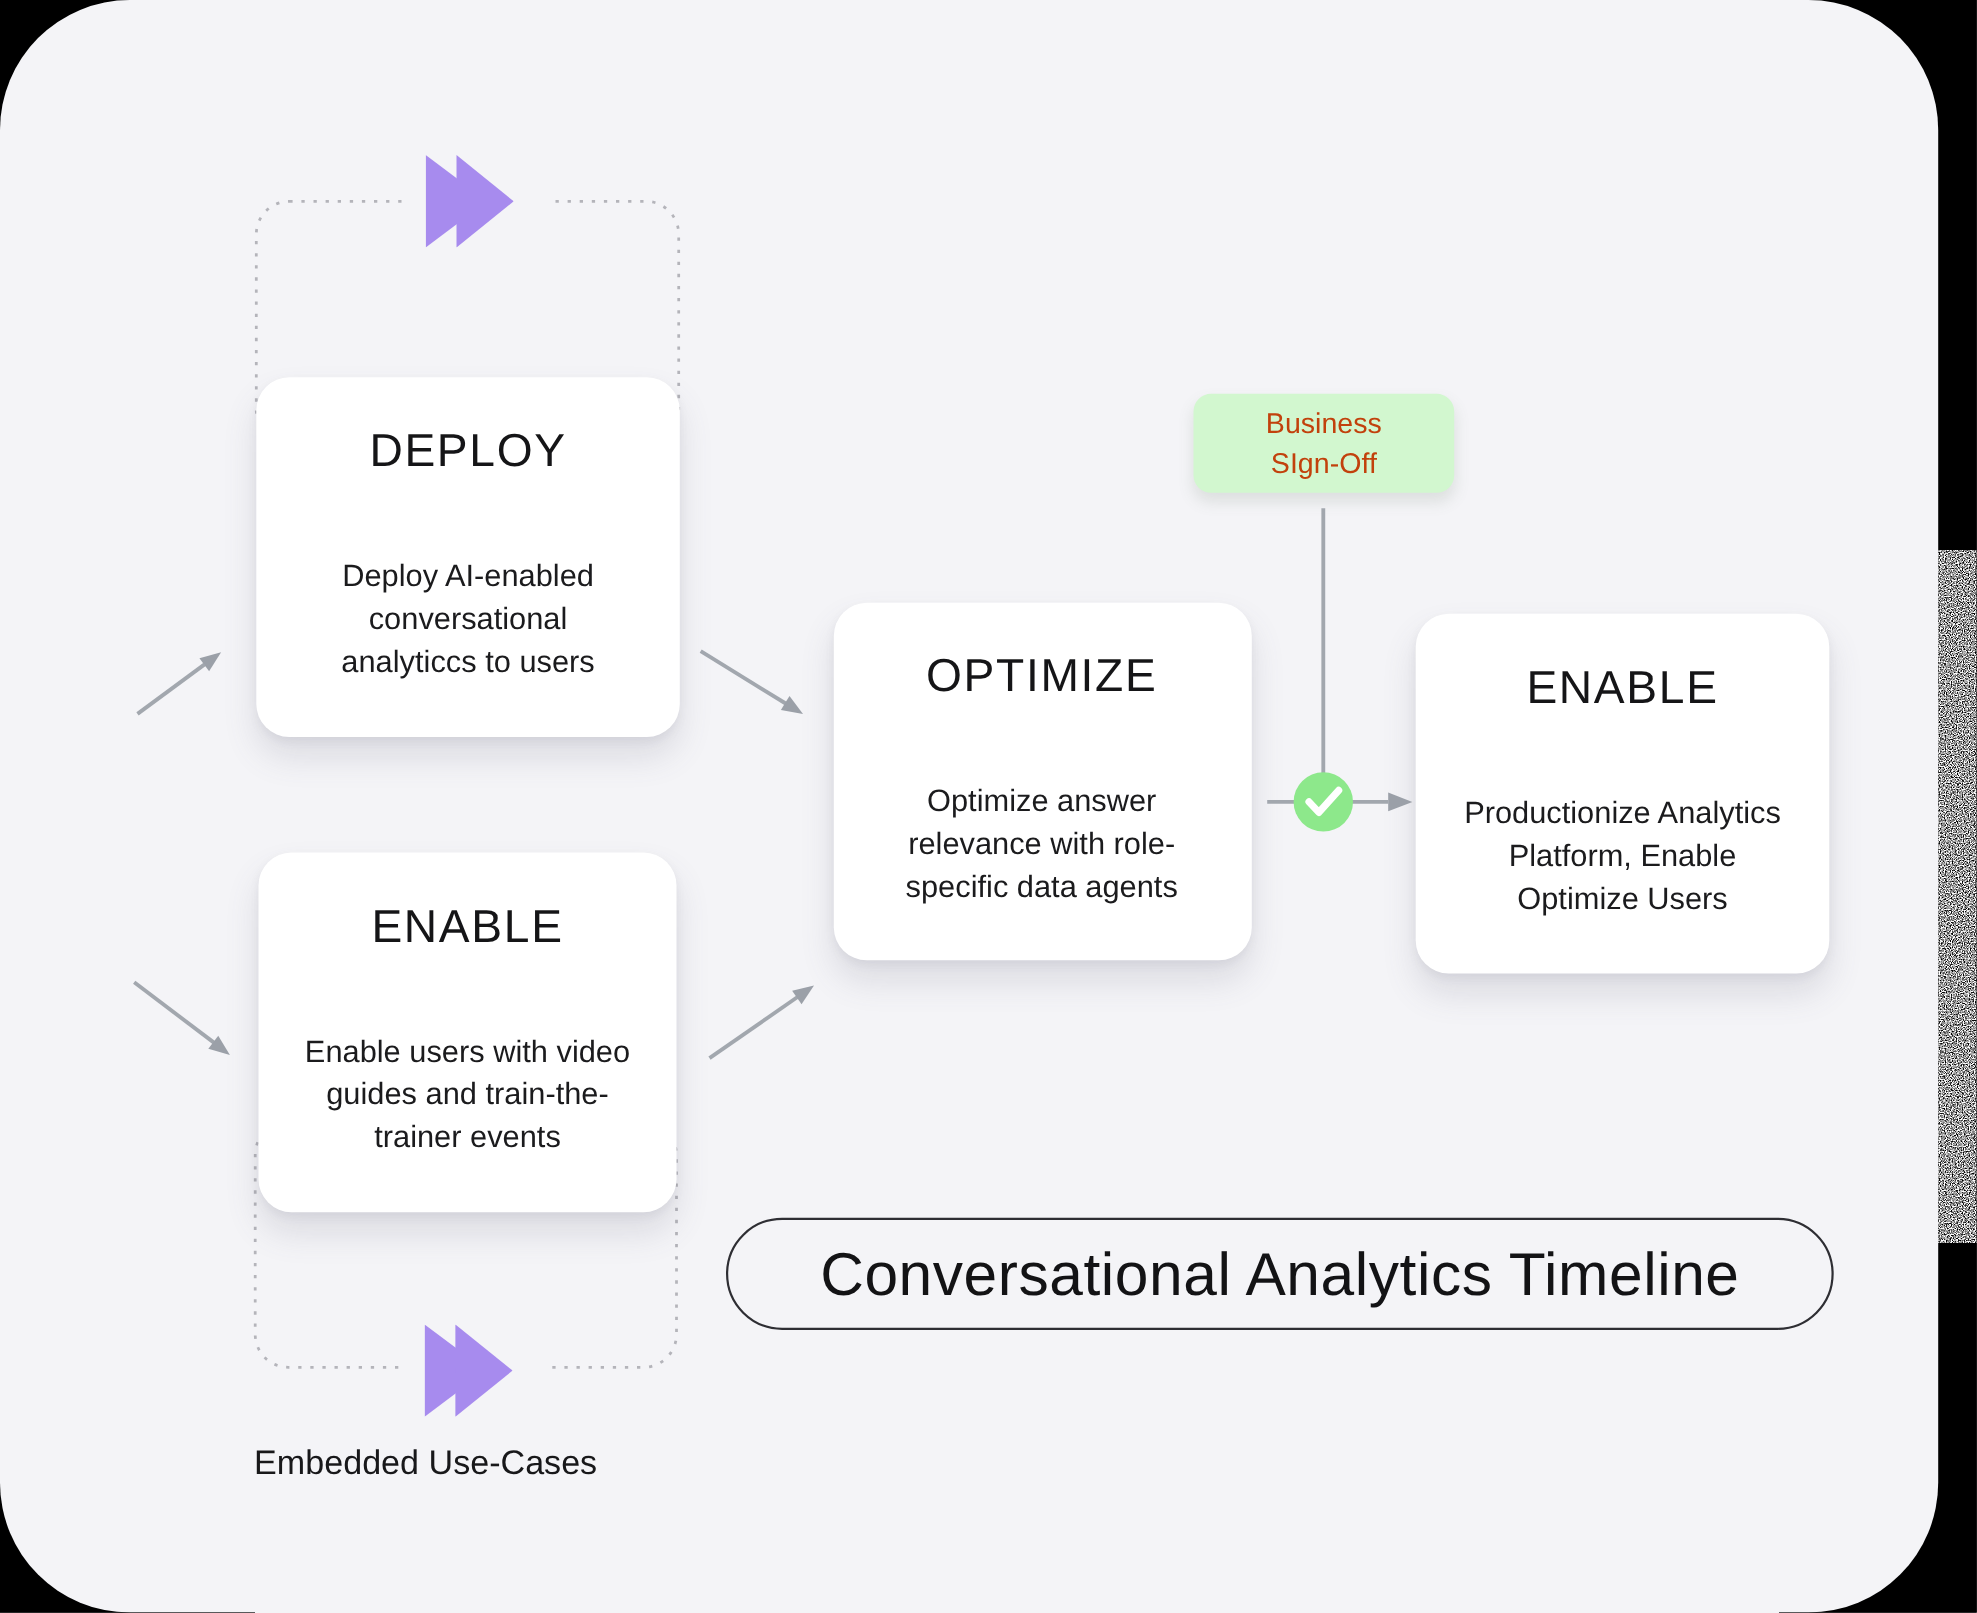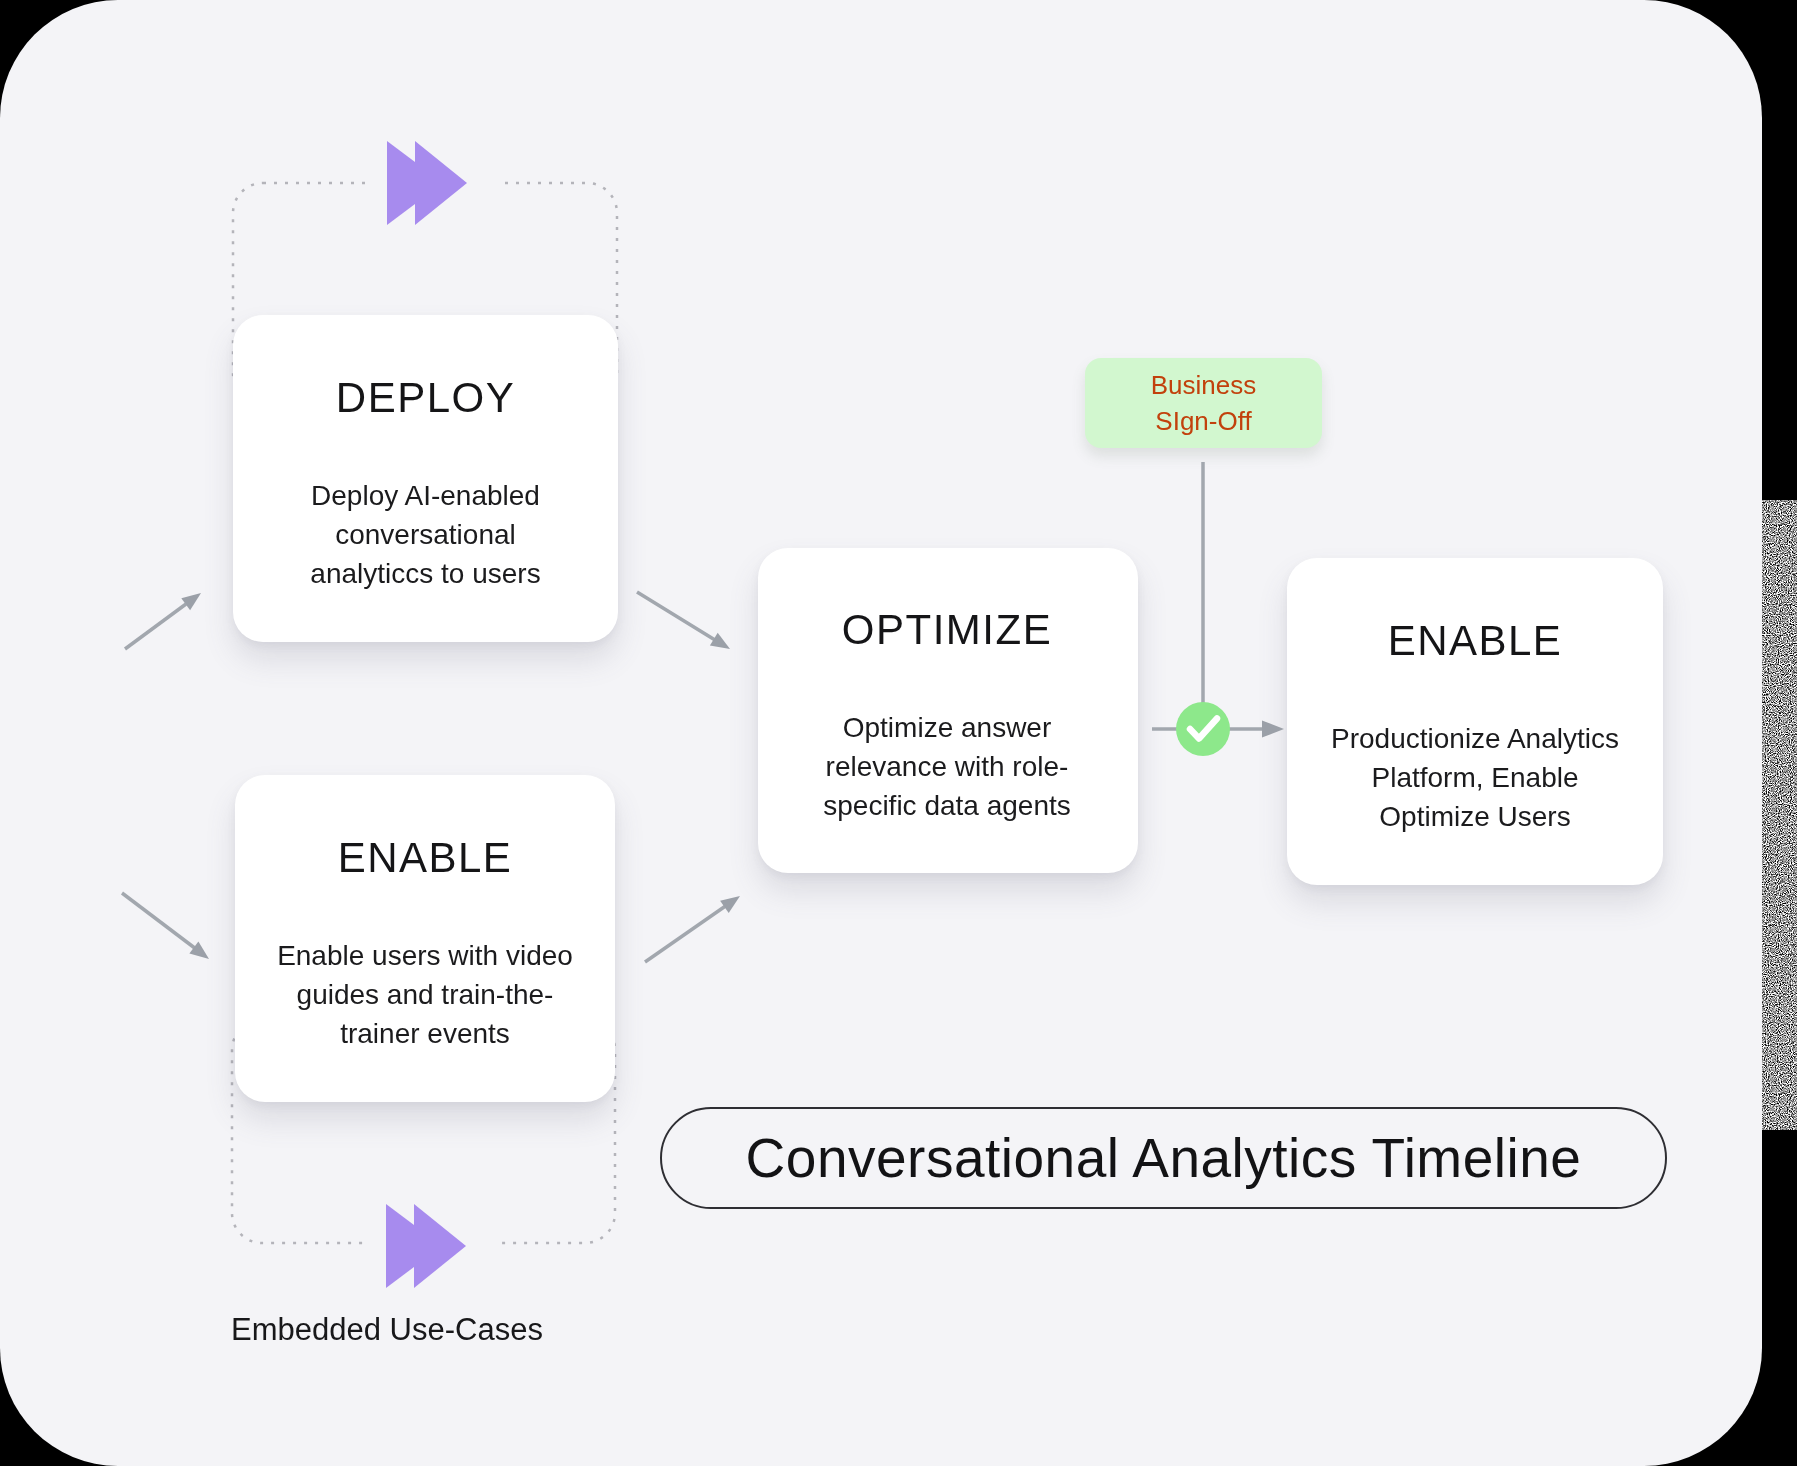--- a/index.html
+++ b/index.html
@@ -7,22 +7,22 @@
        font-family:"Liberation Sans","DejaVu Sans",sans-serif;color:#1c1c1e;}
   .stage{position:absolute;left:0;top:0;width:1797px;height:1466px;}
   .panel{position:absolute;left:0;top:0;width:1762px;height:1466px;background:#f4f4f7;border-radius:118px;}
   .noise{position:absolute;left:1762px;top:500px;width:35px;height:630px;}
   svg.layer{position:absolute;left:0;top:0;width:1797px;height:1466px;pointer-events:none;}
   .card{position:absolute;background:#ffffff;border-radius:30px;
         box-shadow:0 18px 30px rgba(96,96,118,0.16),0 4px 8px rgba(96,96,118,0.08);
         display:flex;flex-direction:column;align-items:center;justify-content:center;
         gap:54px;padding:16px 18px 6px 18px;box-sizing:border-box;text-align:center;}
   .card h2{margin:0;font-size:42px;font-weight:400;letter-spacing:1.5px;color:#151517;}
-  .card p{margin:0;font-size:28px;line-height:39px;white-space:pre-line;color:#1b1b1d;}
-  .card.deploy{left:233px;top:315px;width:385px;height:327px;}
+  .card p{margin:16px;font-size:28px;line-height:39px;white-space:pre-line;color:#1b1b1d;}
+  .card.deploy{left:233px;top:343px;width:385px;height:327px;}
   .card.enable-left{left:235px;top:775px;width:380px;height:327px;}
   .card.optimize{left:758px;top:548px;width:380px;height:325px;padding-left:16px;}
   .card.enable-right{left:1287px;top:558px;width:376px;height:327px;}
   .signoff{position:absolute;left:1085px;top:358px;width:237px;height:90px;background:#d2f7cf;
            border-radius:16px;box-shadow:0 8px 14px rgba(90,110,90,0.15);
            display:flex;align-items:center;justify-content:center;text-align:center;
            font-size:26px;line-height:36px;white-space:pre-line;color:#c2410c;}
   .pill{position:absolute;left:660px;top:1107px;width:1007px;height:102px;border:2px solid #2e2e33;
         border-radius:53px;display:flex;align-items:center;justify-content:center;
         font-size:55px;color:#131315;box-sizing:border-box;letter-spacing:0.5px;}

